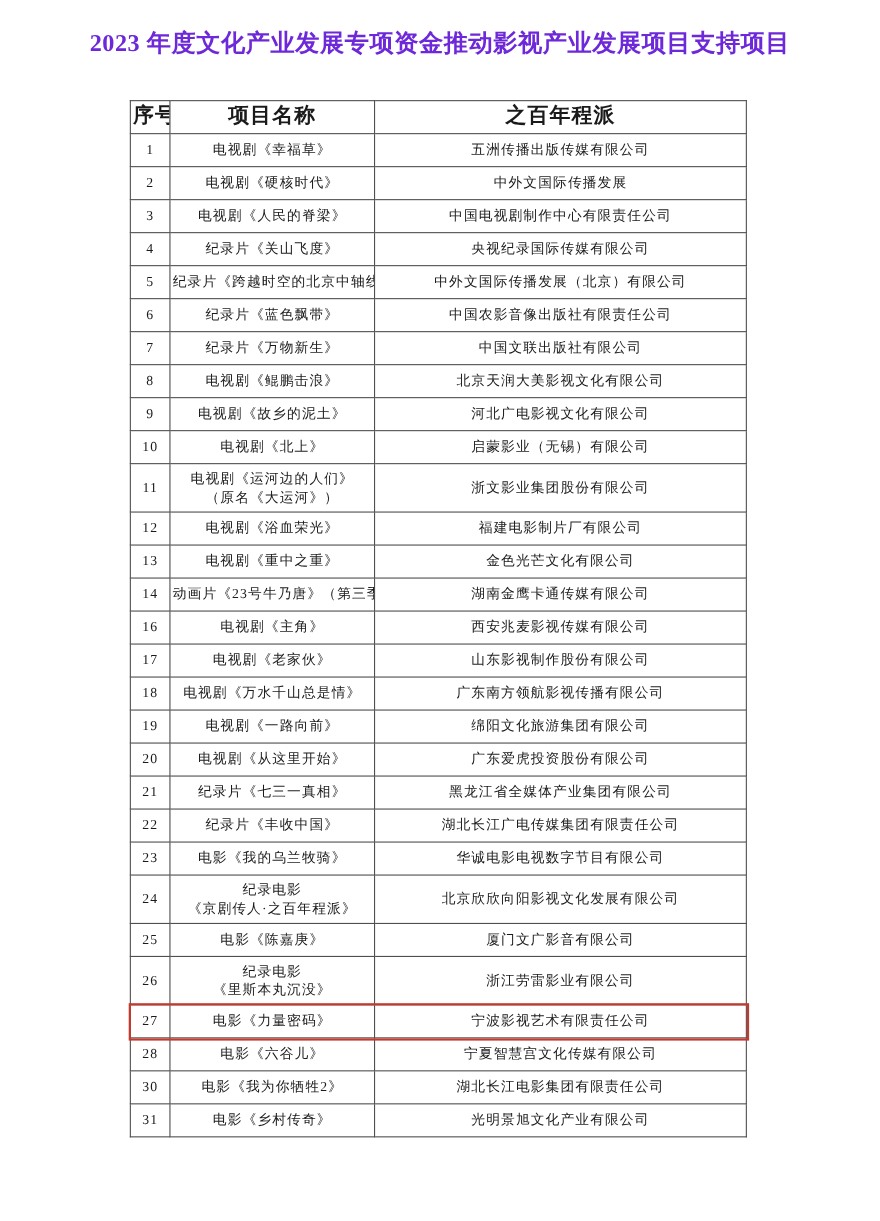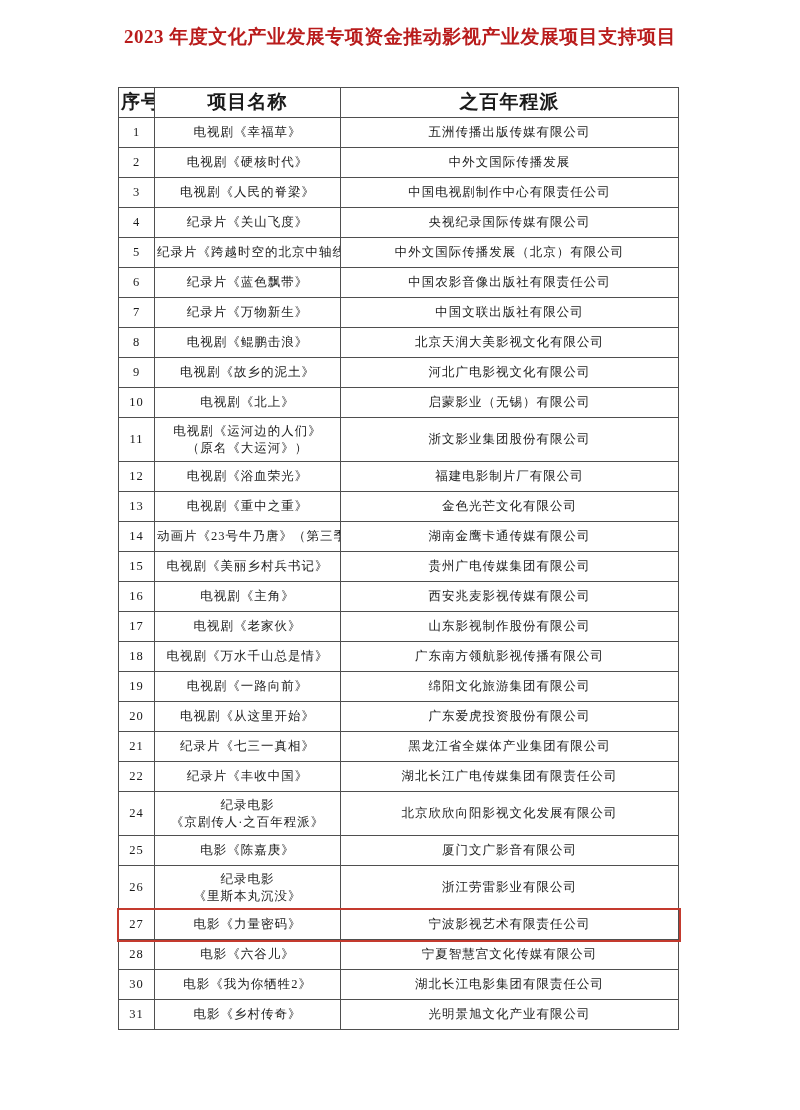--- a/index.html
+++ b/index.html
@@ -14,24 +14,24 @@
   .page {
     position: relative;
     width: 800px;
     height: 1110px;
     overflow: hidden;
     background: #ffffff;
   }
   .doc-title {
     margin: 24px 0 0 0;
     text-align: center;
-    font-size: 19px;
+    font-size: 22px;
     font-weight: 700;
     letter-spacing: 0.5px;
-    color: #b91c1c;
+    color: #6d28d9;
   }
   table.projects {
     border-collapse: collapse;
     table-layout: fixed;
     width: 560px;
     margin: 37px 0 0 118px;
   }
   col.c-no   { width: 36px; }
   col.c-proj { width: 186px; }
   col.c-appl { width: 338px; }
@@ -143,25 +143,20 @@
           <td>13</td>
           <td>电视剧《重中之重》</td>
           <td>金色光芒文化有限公司</td>
         </tr>
         <tr class="single">
           <td>14</td>
           <td>动画片《23号牛乃唐》（第三季）</td>
           <td>湖南金鹰卡通传媒有限公司</td>
         </tr>
         <tr class="single">
-          <td>15</td>
-          <td>电视剧《美丽乡村兵书记》</td>
-          <td>贵州广电传媒集团有限公司</td>
-        </tr>
-        <tr class="single">
           <td>16</td>
           <td>电视剧《主角》</td>
           <td>西安兆麦影视传媒有限公司</td>
         </tr>
         <tr class="single">
           <td>17</td>
           <td>电视剧《老家伙》</td>
           <td>山东影视制作股份有限公司</td>
         </tr>
         <tr class="single">
@@ -181,20 +176,25 @@
         </tr>
         <tr class="single">
           <td>21</td>
           <td>纪录片《七三一真相》</td>
           <td>黑龙江省全媒体产业集团有限公司</td>
         </tr>
         <tr class="single">
           <td>22</td>
           <td>纪录片《丰收中国》</td>
           <td>湖北长江广电传媒集团有限责任公司</td>
+        </tr>
+        <tr class="single">
+          <td>23</td>
+          <td>电影《我的乌兰牧骑》</td>
+          <td>华诚电影电视数字节目有限公司</td>
         </tr>
         <tr class="double">
           <td>24</td>
           <td>纪录电影<br>《京剧传人·之百年程派》</td>
           <td>北京欣欣向阳影视文化发展有限公司</td>
         </tr>
         <tr class="single">
           <td>25</td>
           <td>电影《陈嘉庚》</td>
           <td>厦门文广影音有限公司</td>

